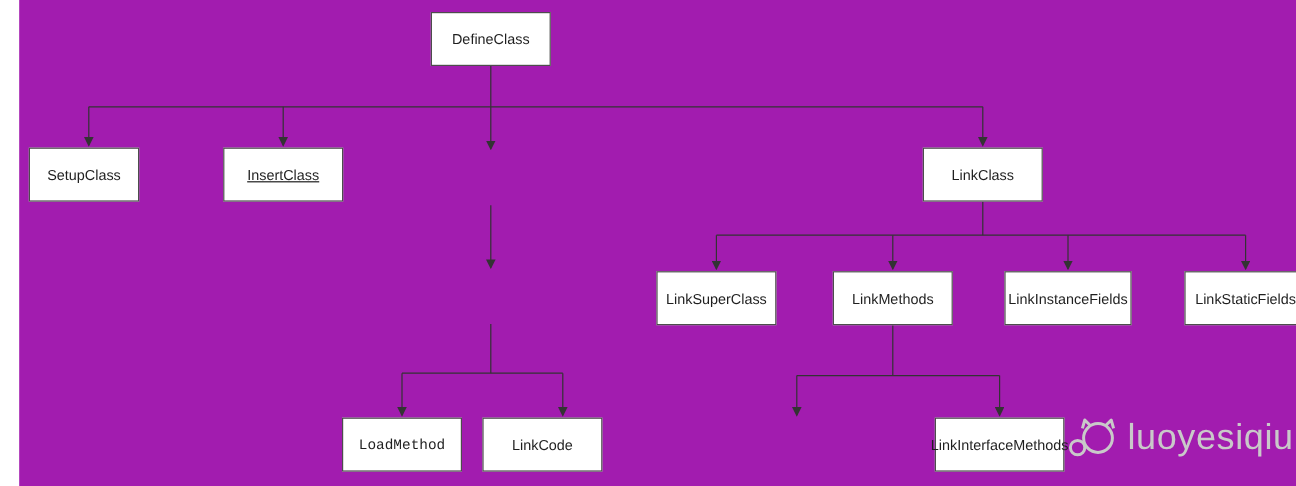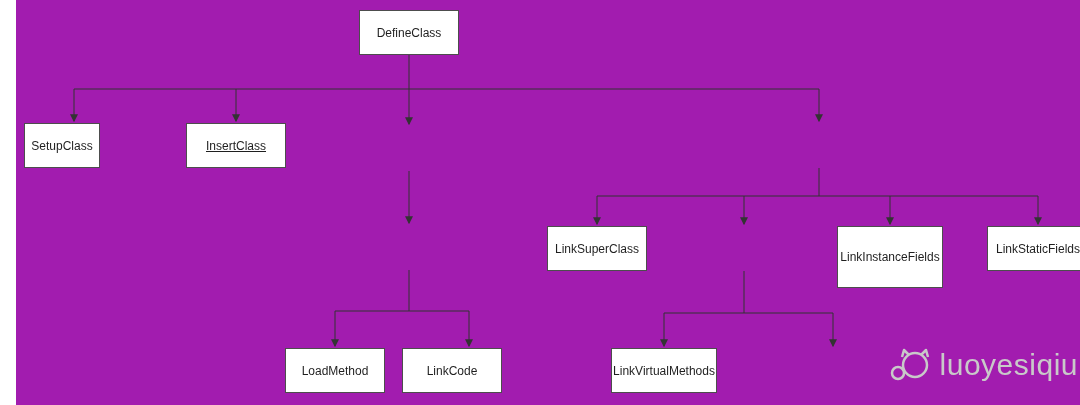--- a/index.html
+++ b/index.html
@@ -101,30 +101,32 @@
     <g>
       <line x1="728" y1="271" x2="728" y2="313"></line>
       <line x1="648" y1="313" x2="817" y2="313"></line>
       <line x1="648" y1="313" x2="648" y2="346" marker-end="url(#arrow)"></line>
       <line x1="817" y1="313" x2="817" y2="346" marker-end="url(#arrow)"></line>
     </g>
   </svg>
 
   <div class="node" style="left:343px; top:10px;  width:100px; height:45px;">DefineClass</div>
 
-  <div class="node" style="left:8px;   top:123px; width:76px; height:45px;">SetupClass</div>
+  <div class="node" style="left:8px;   top:123px; width:92px; height:45px;">SetupClass</div>
   <div class="node" style="left:170px; top:123px; width:100px; height:45px;text-decoration:underline;">InsertClass</div>
+  <div class="node" style="left:753px; top:123px; width:100px; height:45px;">LinkClass</div>
 
   <div class="node" style="left:531px; top:226px; width:100px; height:45px;">LinkSuperClass</div>
-  <div class="node" style="left:821px; top:226px; width:106px; height:62px;">LinkInstanceFields</div>
+  <div class="node" style="left:678px; top:226px; width:100px; height:45px;">LinkMethods</div>
+  <div class="node" style="left:821px; top:226px; width:106px; height:45px;">LinkInstanceFields</div>
   <div class="node" style="left:971px; top:226px; width:102px; height:45px;">LinkStaticFields</div>
 
-  <div class="node" style="left:269px; top:348px; width:100px; height:45px;">LoadMethod</div>
+  <div class="node" style="left:269px; top:348px; width:100px; height:45px;font-family:Liberation Mono, monospace;">LoadMethod</div>
   <div class="node" style="left:386px; top:348px; width:100px; height:45px;">LinkCode</div>
-  <div class="node" style="left:595px; top:348px; width:106px; height:45px;">LinkVirtualMethods</div>
+  <div class="node" style="left:763px; top:348px; width:108px; height:45px;">LinkInterfaceMethods</div>
 
   <div class="watermark">
     <svg width="44" height="36" viewBox="0 0 44 36">
       <g fill="none" stroke="#c9c9c9" stroke-width="2.5" stroke-linejoin="round">
         <path d="M12 10 L14 3 L19 8"></path>
         <path d="M31 8 L36 3 L38 10"></path>
         <circle cx="25" cy="18" r="12"></circle>
         <circle cx="8" cy="26" r="6"></circle>
       </g>
     </svg>

